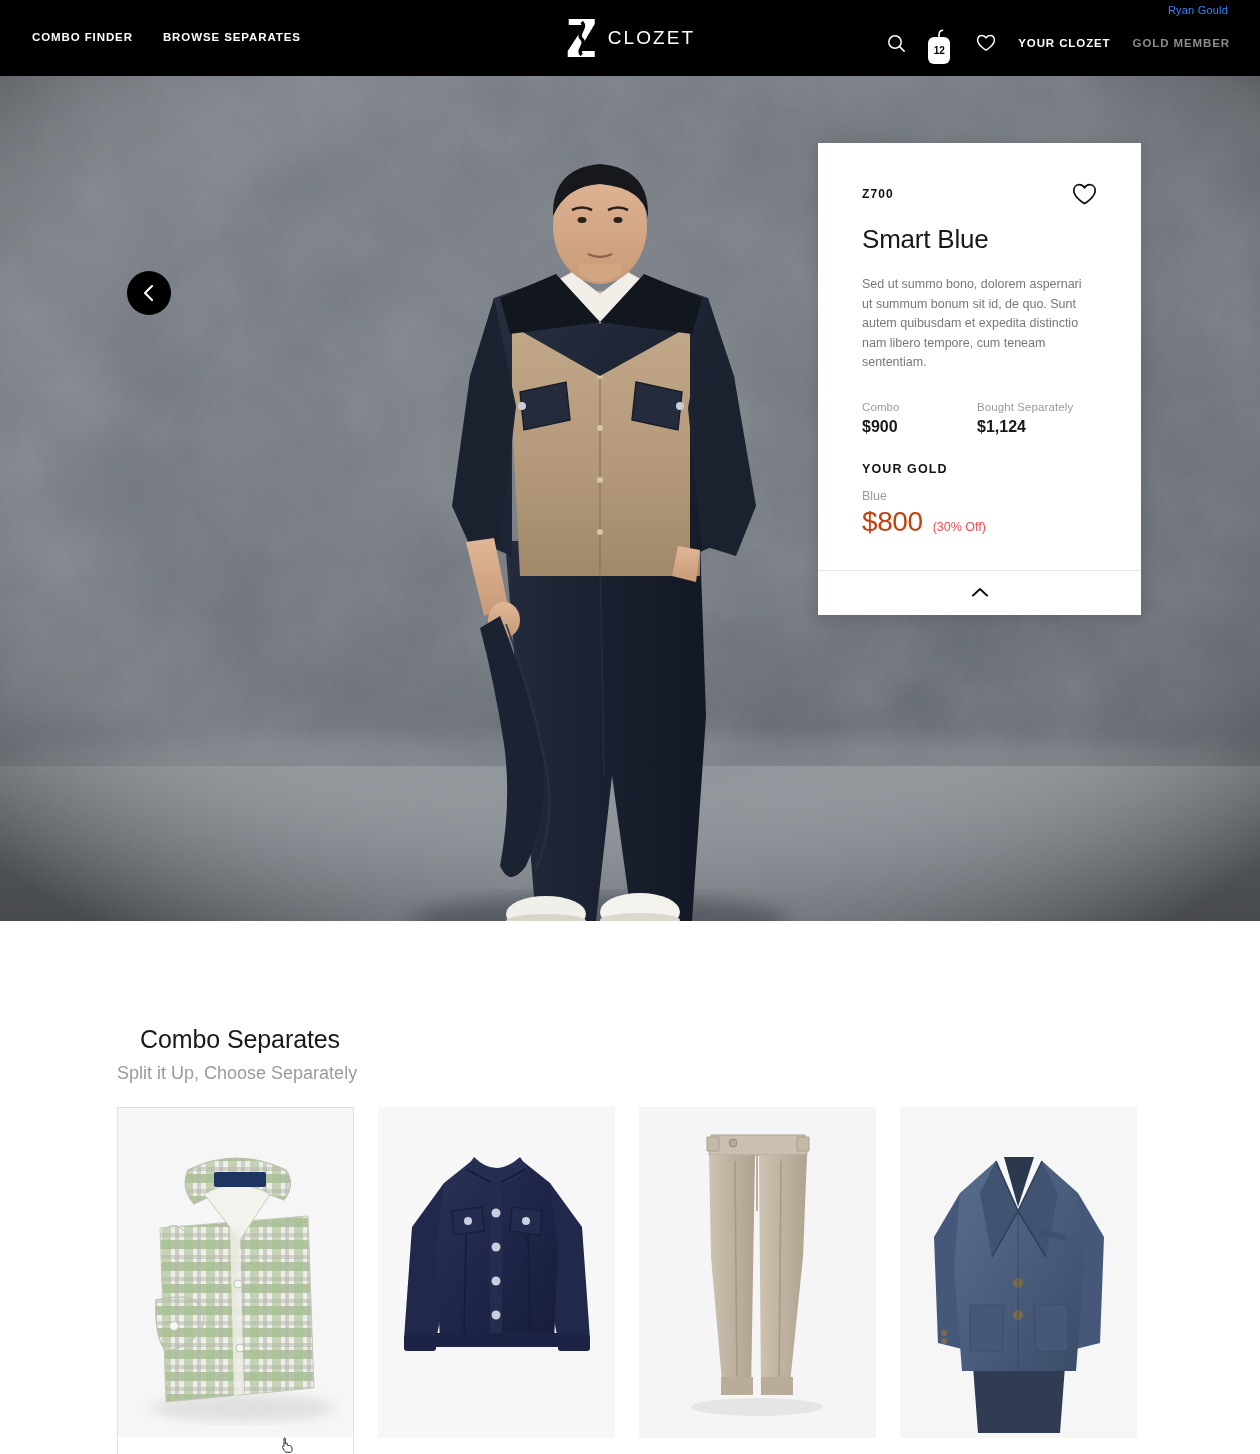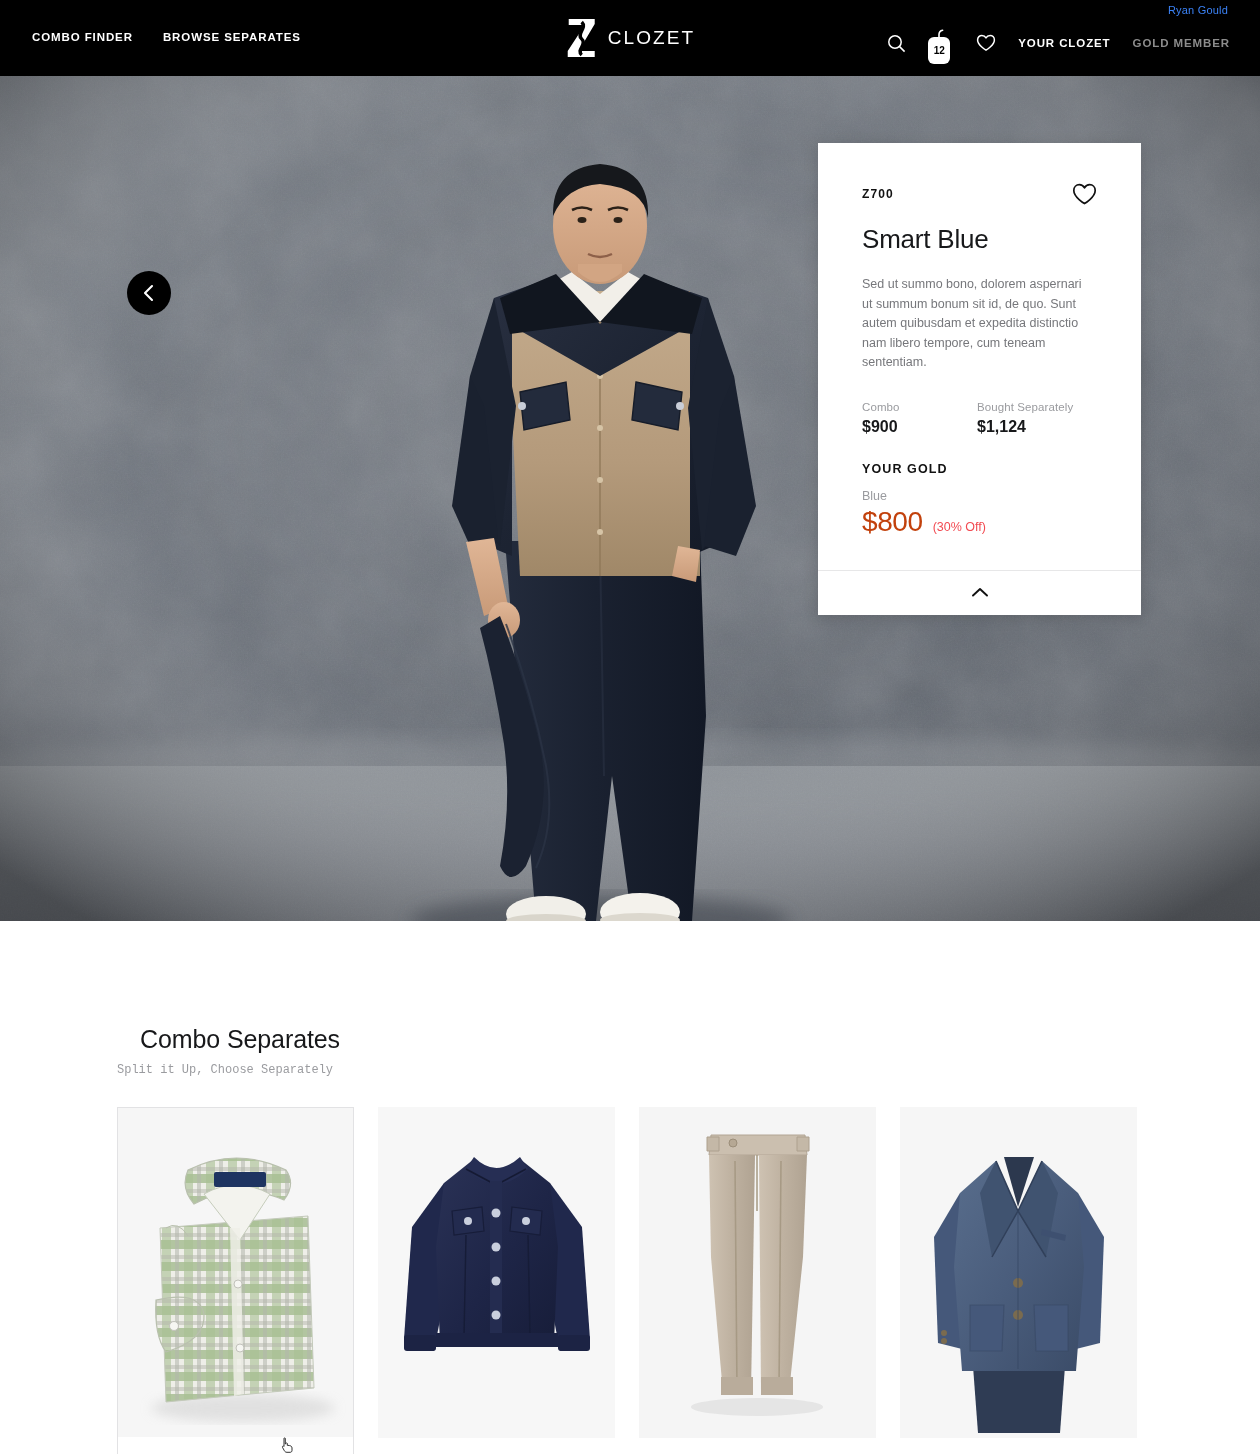--- a/index.html
+++ b/index.html
@@ -258,23 +258,22 @@
   }
   .sec-title {
     font-size: 25px;
     font-weight: 400;
     color: #17181a;
     letter-spacing: -0.1px;
     margin-left: 23px;
   }
   .sec-sub {
     margin-top: 9px;
-    font-size: 12px;
+    font-size: 18px;
     color: #9a9b9f;
-    font-family: Liberation Mono, monospace;
   }
   .grid {
     position: absolute;
     left: 117px;
     top: 186px;
     display: flex;
     gap: 24px;
   }
   .card {
     width: 237px;

